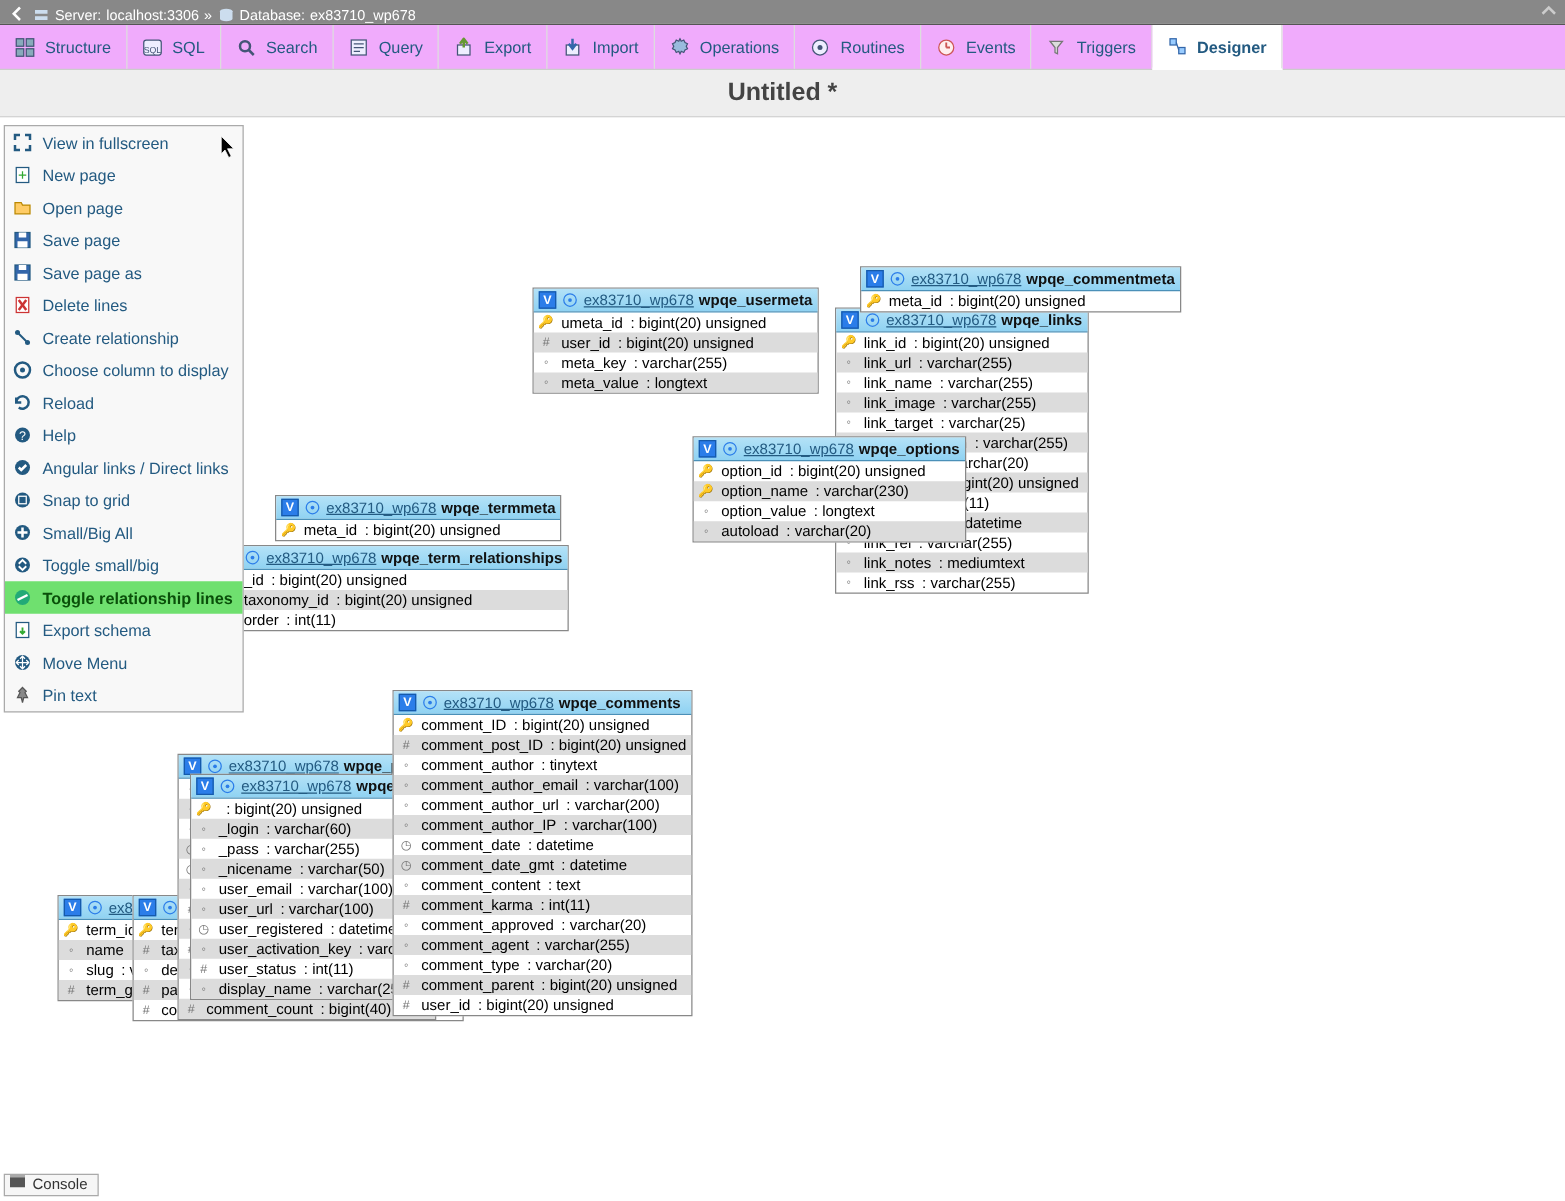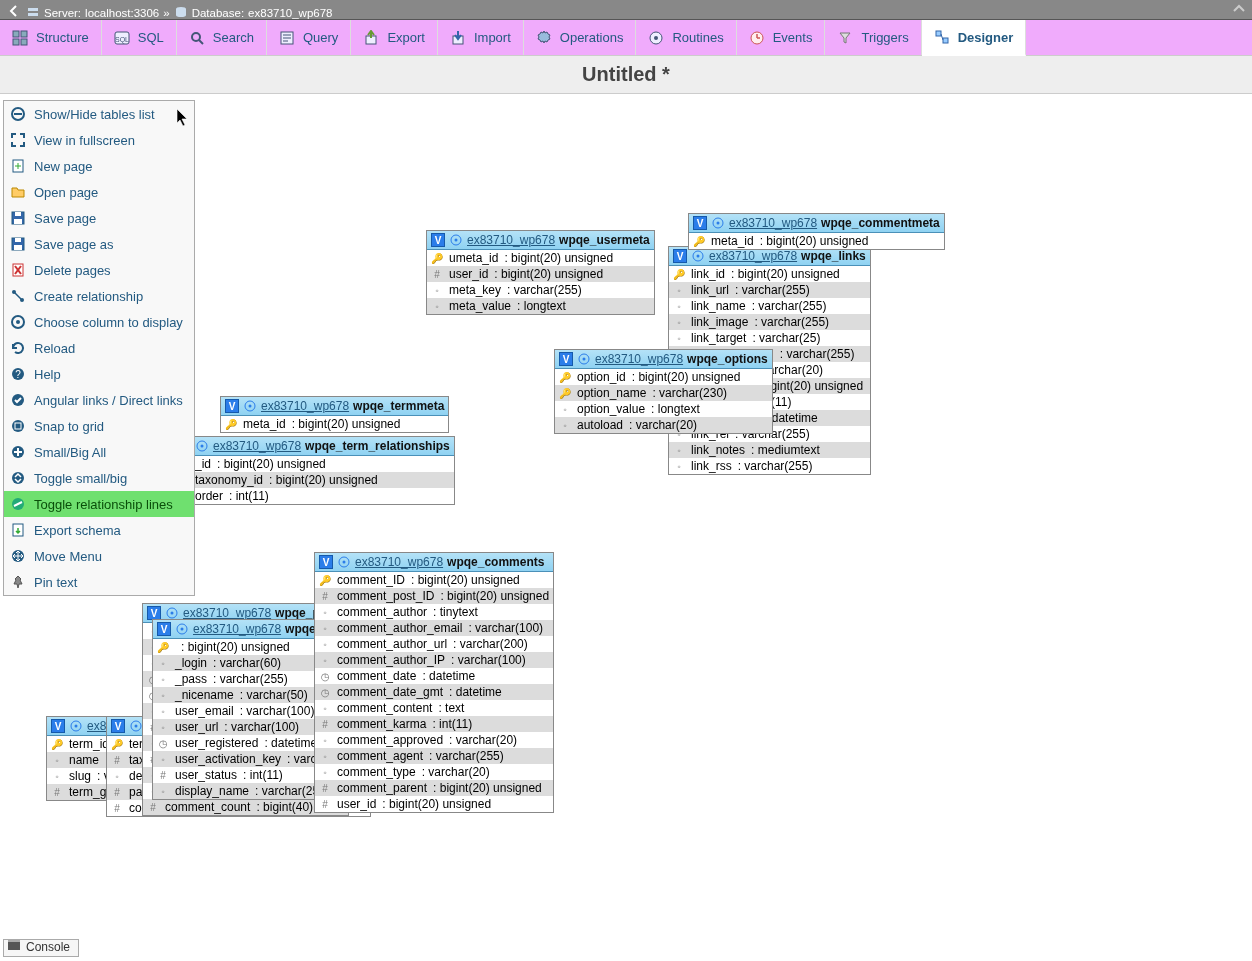--- a/index.html
+++ b/index.html
@@ -17,21 +17,21 @@
 .top-tabs .tab .ic{width:16px;height:16px;display:inline-block}
 
 .doc-title{height:38px;display:flex;align-items:center;justify-content:center;font-size:20px;font-weight:bold;color:#444;background:#eee;border-bottom:1px solid #ccc}
 
 .canvas{position:absolute;left:0;right:0;top:94px;bottom:0;background:#fff}
 
 .side-panel{position:absolute;left:3px;top:6px;width:192px;background:#f8f8f8;border:1px solid #aaa;z-index:500}
 .side-panel .item{display:flex;align-items:center;gap:8px;padding:5px 6px;color:#235a81;cursor:pointer;font-size:13px}
 .side-panel .item.hl{background:#6fe06f}
 .side-panel .item .sic{width:16px;height:16px;flex:0 0 16px;display:inline-flex;align-items:center;justify-content:center;color:#235a81}
-.side-panel .item.hl{color:#0a4f0a;font-weight:normal}
+.side-panel .item.hl{color:#0a4f0a;font-weight:bold}
 
 .tbl{position:absolute;border:1px solid #888;box-shadow:0 0 0 rgba(0,0,0,.2);font-size:12px;background:#fff}
 .tbl-head{background:linear-gradient(#b4e2f7,#8fd2f2);border-bottom:1px solid #4a90b8;display:flex;align-items:center;padding:2px 4px;gap:4px;white-space:nowrap}
 .tbl-head .hv{width:14px;height:14px;background:#2b7de9;color:#fff;display:inline-flex;align-items:center;justify-content:center;font-weight:bold;border:1px solid #155aab;font-size:10px}
 .tbl-head .hg{width:14px;height:14px;display:inline-flex;align-items:center;justify-content:center;color:#2b7de9}
 .tbl-head .hdb{color:#235a81;text-decoration:underline}
 .tbl-head .htb{font-weight:bold;color:#111}
 .tbl-body .row{display:flex;align-items:center;gap:6px;padding:1px 4px;white-space:nowrap}
 .tbl-body .row:nth-child(even){background:#dcdcdc}
 .tbl-body .row .ci{width:12px;text-align:center;color:#777;font-size:10px}
@@ -223,29 +223,20 @@
 </div>
 
 <div class="doc-title">Untitled *</div>
 
 <div class="canvas">
 
   <div class="side-panel" id="side-panel">
       <div class="item">
         <span class="sic">
           <svg width="16" height="16" viewBox="0 0 16 16">
-            <circle cx="8" cy="8" r="6" fill="none" stroke="#235a81" stroke-width="2"></circle>
-            <line x1="4" y1="8" x2="12" y2="8" stroke="#235a81" stroke-width="2"></line>
-          </svg>
-        </span>
-        <span>Show/Hide tables list</span>
-      </div>
-      <div class="item">
-        <span class="sic">
-          <svg width="16" height="16" viewBox="0 0 16 16">
             <path d="M2 6V2h4M14 6V2h-4M2 10v4h4M14 10v4h-4" fill="none" stroke="#235a81" stroke-width="2"></path>
           </svg>
         </span>
         <span>View in fullscreen</span>
       </div>
       <div class="item">
         <span class="sic">
           <svg width="16" height="16" viewBox="0 0 16 16">
             <rect x="3" y="2" width="10" height="12" fill="#fff" stroke="#235a81"></rect>
             <line x1="8" y1="5" x2="8" y2="11" stroke="#3a3"></line>
@@ -283,21 +274,21 @@
         <span>Save page as</span>
       </div>
       <div class="item">
         <span class="sic">
           <svg width="16" height="16" viewBox="0 0 16 16">
             <rect x="3" y="2" width="10" height="12" fill="#fff" stroke="#c33"></rect>
             <line x1="5" y1="4" x2="11" y2="12" stroke="#c33" stroke-width="2"></line>
             <line x1="11" y1="4" x2="5" y2="12" stroke="#c33" stroke-width="2"></line>
           </svg>
         </span>
-        <span>Delete pages</span>
+        <span>Delete lines</span>
       </div>
       <div class="item">
         <span class="sic">
           <svg width="16" height="16" viewBox="0 0 16 16">
             <circle cx="4" cy="4" r="2" fill="#235a81"></circle>
             <circle cx="12" cy="12" r="2" fill="#235a81"></circle>
             <line x1="5" y1="5" x2="11" y2="11" stroke="#235a81" stroke-width="1.5"></line>
           </svg>
         </span>
         <span>Create relationship</span>

